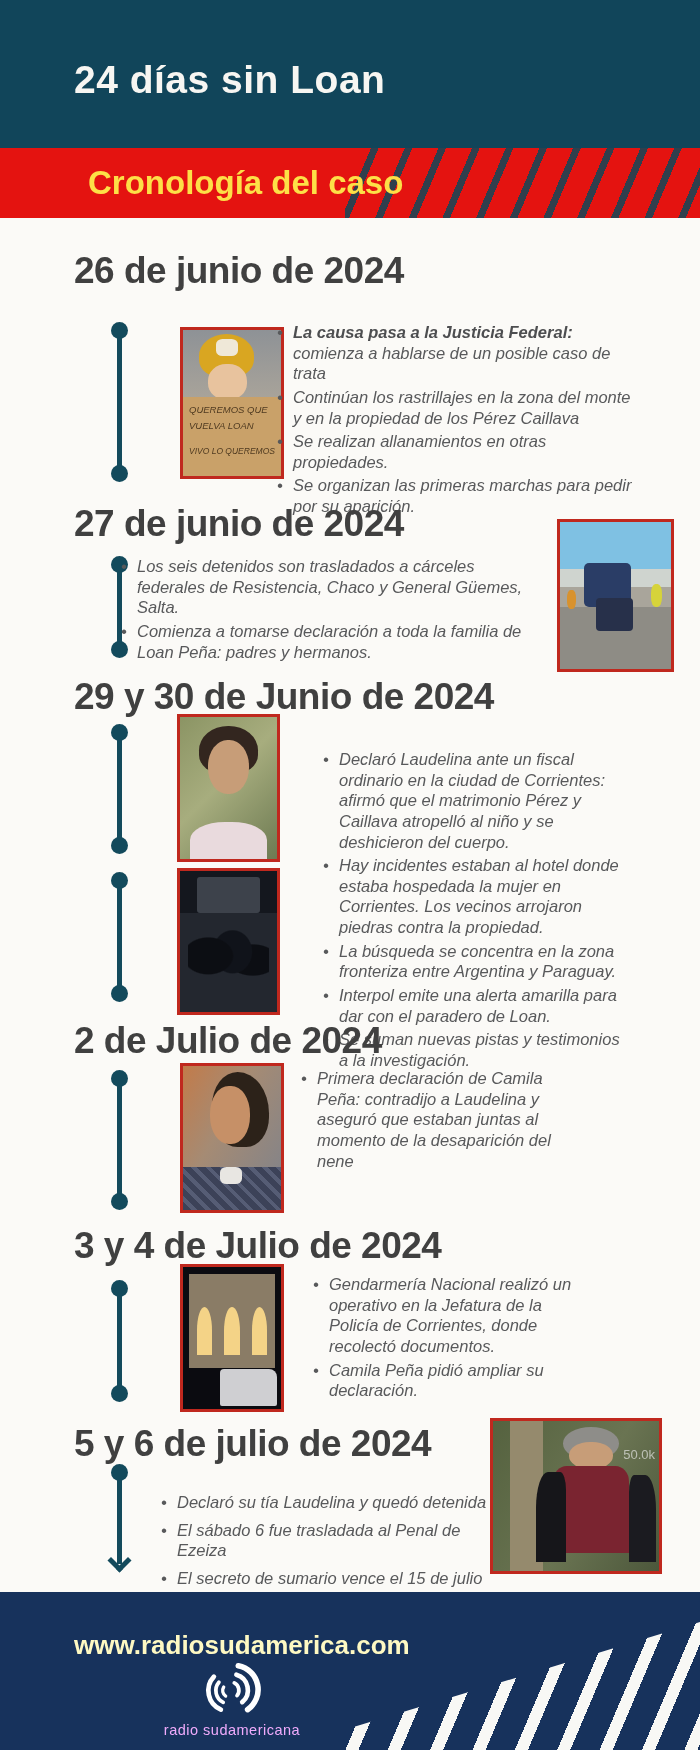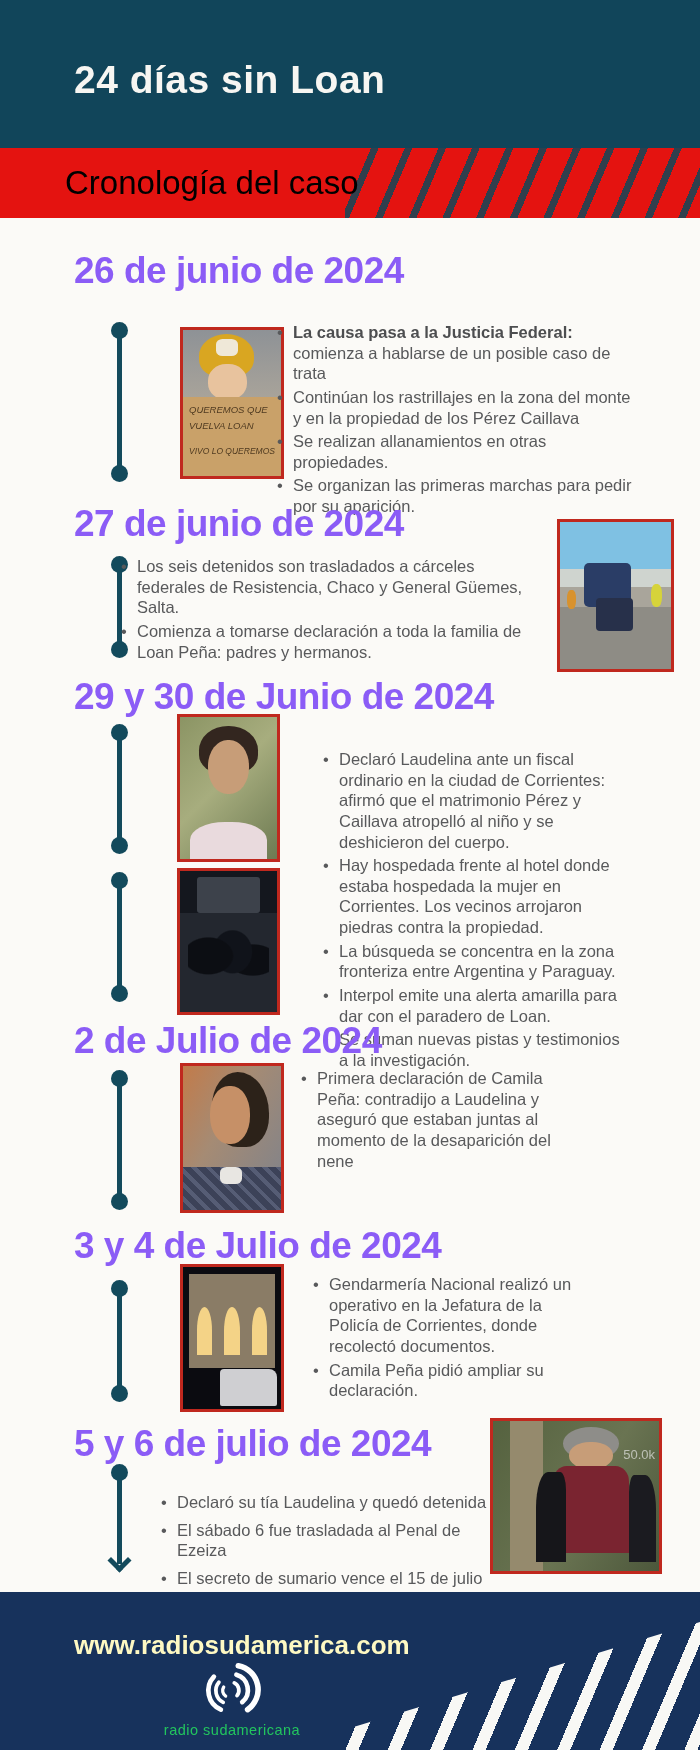--- a/index.html
+++ b/index.html
@@ -3,33 +3,33 @@
 <meta charset="utf-8">
 <style>
   html,body{margin:0;padding:0;background:#555;}
   .poster{position:relative;width:700px;height:1750px;margin:0 auto;background:#fbfaf7;
           font-family:"Liberation Sans",sans-serif;overflow:hidden;}
   .abs{position:absolute;}
   
   .hdr{left:0;top:0;width:700px;height:148px;background:#11455a;}
   .title{left:74px;top:58px;font-size:39px;font-weight:bold;color:#f7f6f2;letter-spacing:.5px;}
   .banner{left:0;top:148px;width:700px;height:70px;background:#e41310;}
-  .banner .sub{position:absolute;left:65px;top:0;line-height:70px;font-size:33px;font-weight:normal;color:#000000;}
+  .banner .sub{position:absolute;left:88px;top:0;line-height:70px;font-size:33px;font-weight:bold;color:#fde047;}
   .banner .stripes{position:absolute;left:345px;top:0;right:0;bottom:0;
      background:repeating-linear-gradient(113deg,transparent 0 24px,#303f4d 24px 31px);}
   
-  .sechead{font-size:37px;font-weight:bold;color:#8b5cf6;letter-spacing:-0.5px;white-space:nowrap;}
+  .sechead{font-size:37px;font-weight:bold;color:#404040;letter-spacing:-0.5px;white-space:nowrap;}
   
   .tl{display:flex;flex-direction:column;align-items:center;width:17px;}
   .tl .dot{width:17px;height:17px;border-radius:50%;background:#134a5c;flex:0 0 auto;}
   .tl .line{width:5px;flex:1;background:#134a5c;margin:-3px 0;}
   .tl .arrowhead{width:12px;height:12px;border-right:5px solid #134a5c;border-bottom:5px solid #134a5c;
       transform:rotate(45deg);margin-top:-9px;flex:0 0 auto;}
   
-  ul.blts{margin:0;padding:0;list-style:none;font-size:16.5px;line-height:1.25;color:#58595b;}
+  ul.blts{margin:0;padding:0;list-style:none;font-size:16.5px;line-height:1.25;color:#58595b;font-style:italic;}
   ul.blts li{position:relative;padding-left:17px;margin-bottom:3px;}
   ul.blts li::before{content:"•";position:absolute;left:1px;top:0;color:#58595b;}
   ul.blts .b{font-weight:bold;color:#4d4e50;}
   
   .photo{border:3px solid #c0281e;box-sizing:border-box;overflow:hidden;background:#888;}
   .photo .abs{position:absolute;}
   .ovl{position:absolute;right:4px;top:26px;color:rgba(235,235,235,.65);font-size:13px;}
   
   .p1{background:linear-gradient(180deg,#8e9296 0%,#a8a39a 46%,#c9a169 46%);margin-left:24px;}
   .p1 .beanie{left:16%;top:3%;width:56%;height:30%;background:#d9a621;border-radius:50% 50% 42% 42%;}
@@ -75,21 +75,21 @@
   .p7 .hair{left:42%;top:4%;width:34%;height:22%;background:#8e8d89;border-radius:50%;}
   .p7 .face{left:46%;top:14%;width:26%;height:18%;background:#c79d78;border-radius:48%;}
   .p7 .torso{left:36%;top:30%;width:46%;height:58%;background:#7a2430;border-radius:18% 18% 0 0;}
   .p7 .jacket{left:26%;top:34%;width:18%;height:60%;background:#16161a;border-radius:40% 20% 0 0;}
   .p7 .jacket2{right:2%;top:36%;width:16%;height:58%;background:#1b1b20;border-radius:20% 40% 0 0;}
   
   .ftr{left:0;top:1592px;width:700px;height:158px;background:#17325c;}
   .ftr .url{position:absolute;left:74px;top:38px;font-size:26px;font-weight:bold;color:#fef9c3;}
   .ftr .logo{position:absolute;left:170px;top:70px;width:124px;height:56px;}
   .ftr .logotxt{position:absolute;left:158px;top:130px;width:148px;text-align:center;
-      font-size:14.5px;color:#22c55e;letter-spacing:.5px;}
+      font-size:14.5px;color:#f0abfc;letter-spacing:.5px;}
   .ftr .stripes{position:absolute;right:0;bottom:0;width:372px;height:128px;
       background:repeating-linear-gradient(113deg,transparent 0 27px,#f8f8f5 27px 39px);
       clip-path:polygon(0 88%,100% 0,100% 100%,0 100%);}
 </style>
 </head>
 <body>
 
 <div class="poster">
 
   <div class="abs hdr"></div>
@@ -154,21 +154,21 @@
     <div class="abs hair"></div>
     <div class="abs face"></div>
     <div class="abs shirt"></div>
   </div>
   <div class="abs photo p4" style="left:177px;top:868px;width:103px;height:147px;" title="Policías durante incidentes nocturnos">
     <div class="abs bldg"></div>
     <div class="abs grp"></div>
   </div>
   <ul class="abs blts" style="left:322px;top:749px;width:302px;">
     <li>Declaró Laudelina ante un fiscal ordinario en la ciudad de Corrientes: afirmó que el matrimonio Pérez y Caillava atropelló al niño y se deshicieron del cuerpo.</li>
-    <li>Hay hospedada frente al hotel donde estaba hospedada la mujer en Corrientes. Los vecinos arrojaron piedras contra la propiedad.</li>
+    <li>Hay incidentes estaban al hotel donde estaba hospedada la mujer en Corrientes. Los vecinos arrojaron piedras contra la propiedad.</li>
     <li>La búsqueda se concentra en la zona fronteriza entre Argentina y Paraguay.</li>
     <li>Interpol emite una alerta amarilla para dar con el paradero de Loan.</li>
     <li>Se suman nuevas pistas y testimonios a la investigación.</li>
   </ul>
 
   <div class="abs sechead" style="left:74px;top:1020px;">2 de Julio de 2024</div>
   <div class="abs tl" style="left:111px;top:1070px;height:140px;">
     <div class="dot"></div>
     <div class="line"></div>
     <div class="dot"></div>

